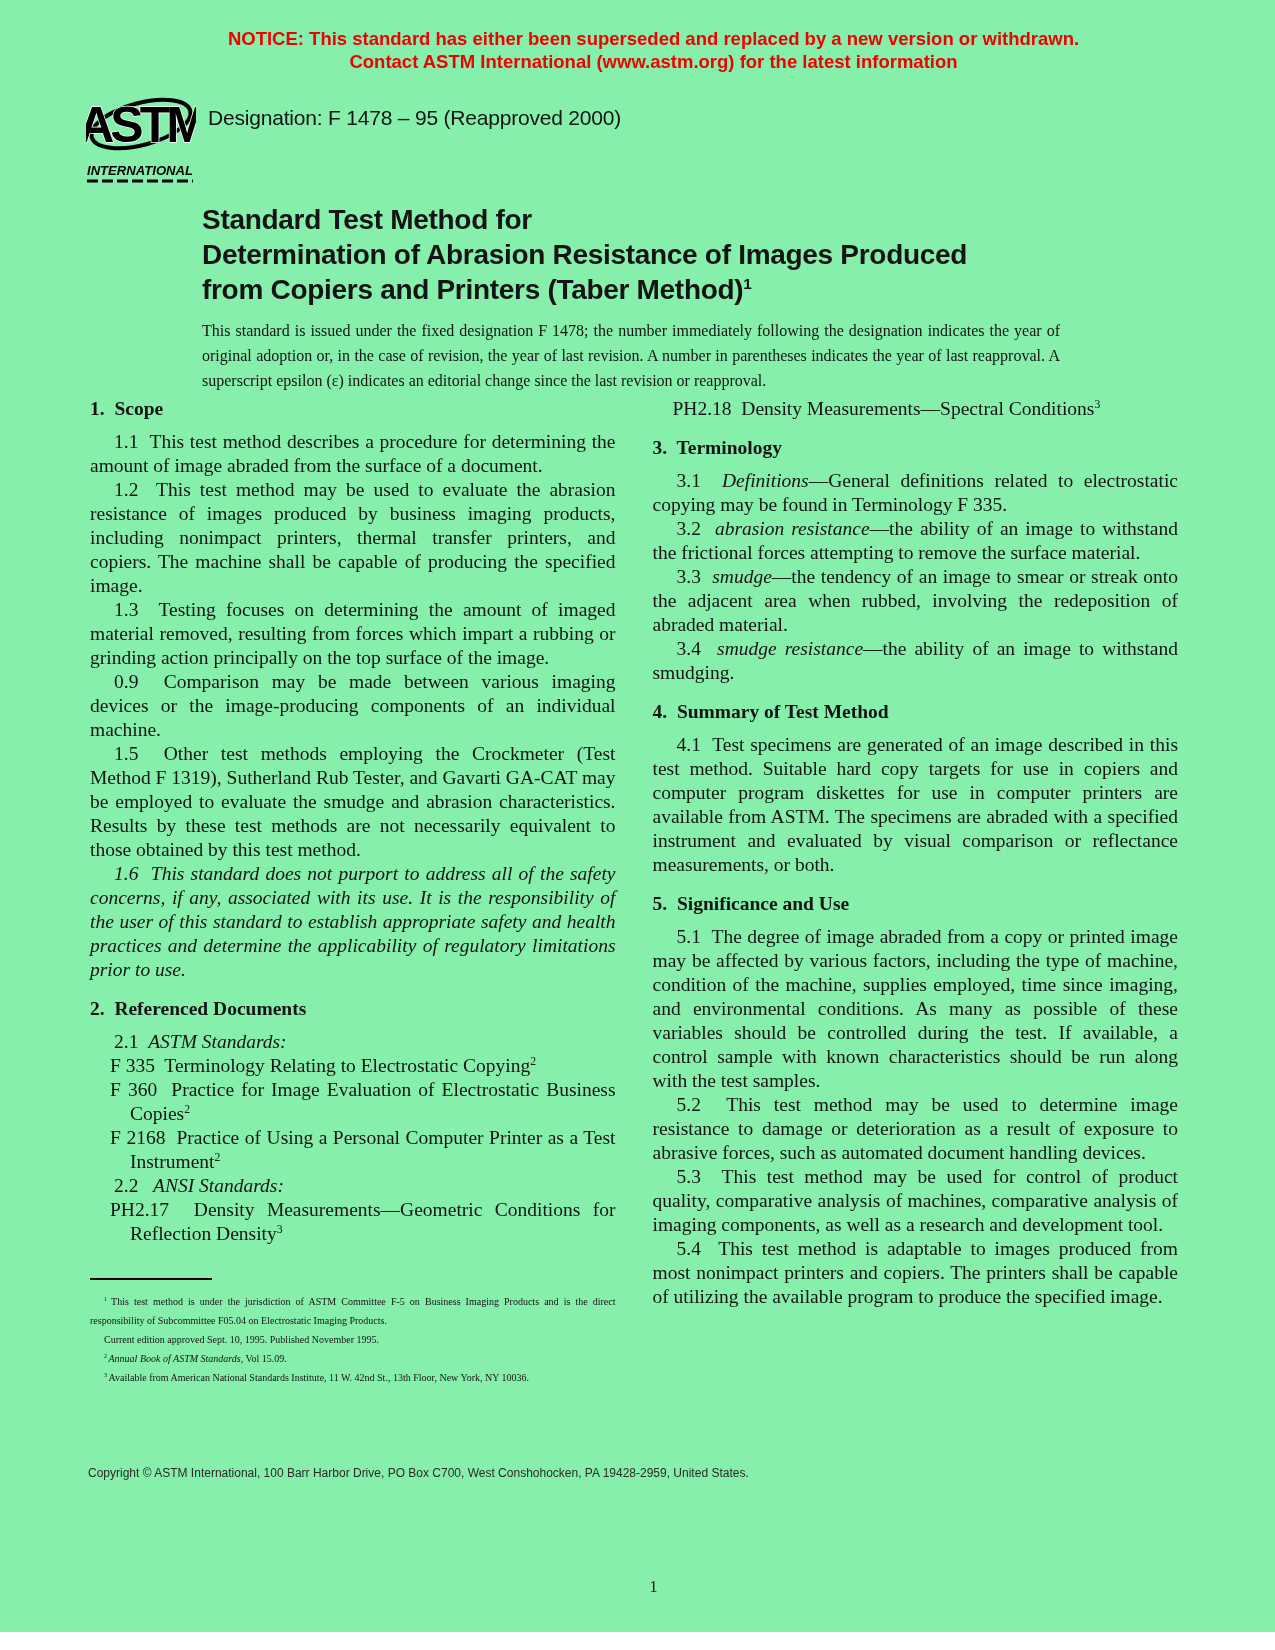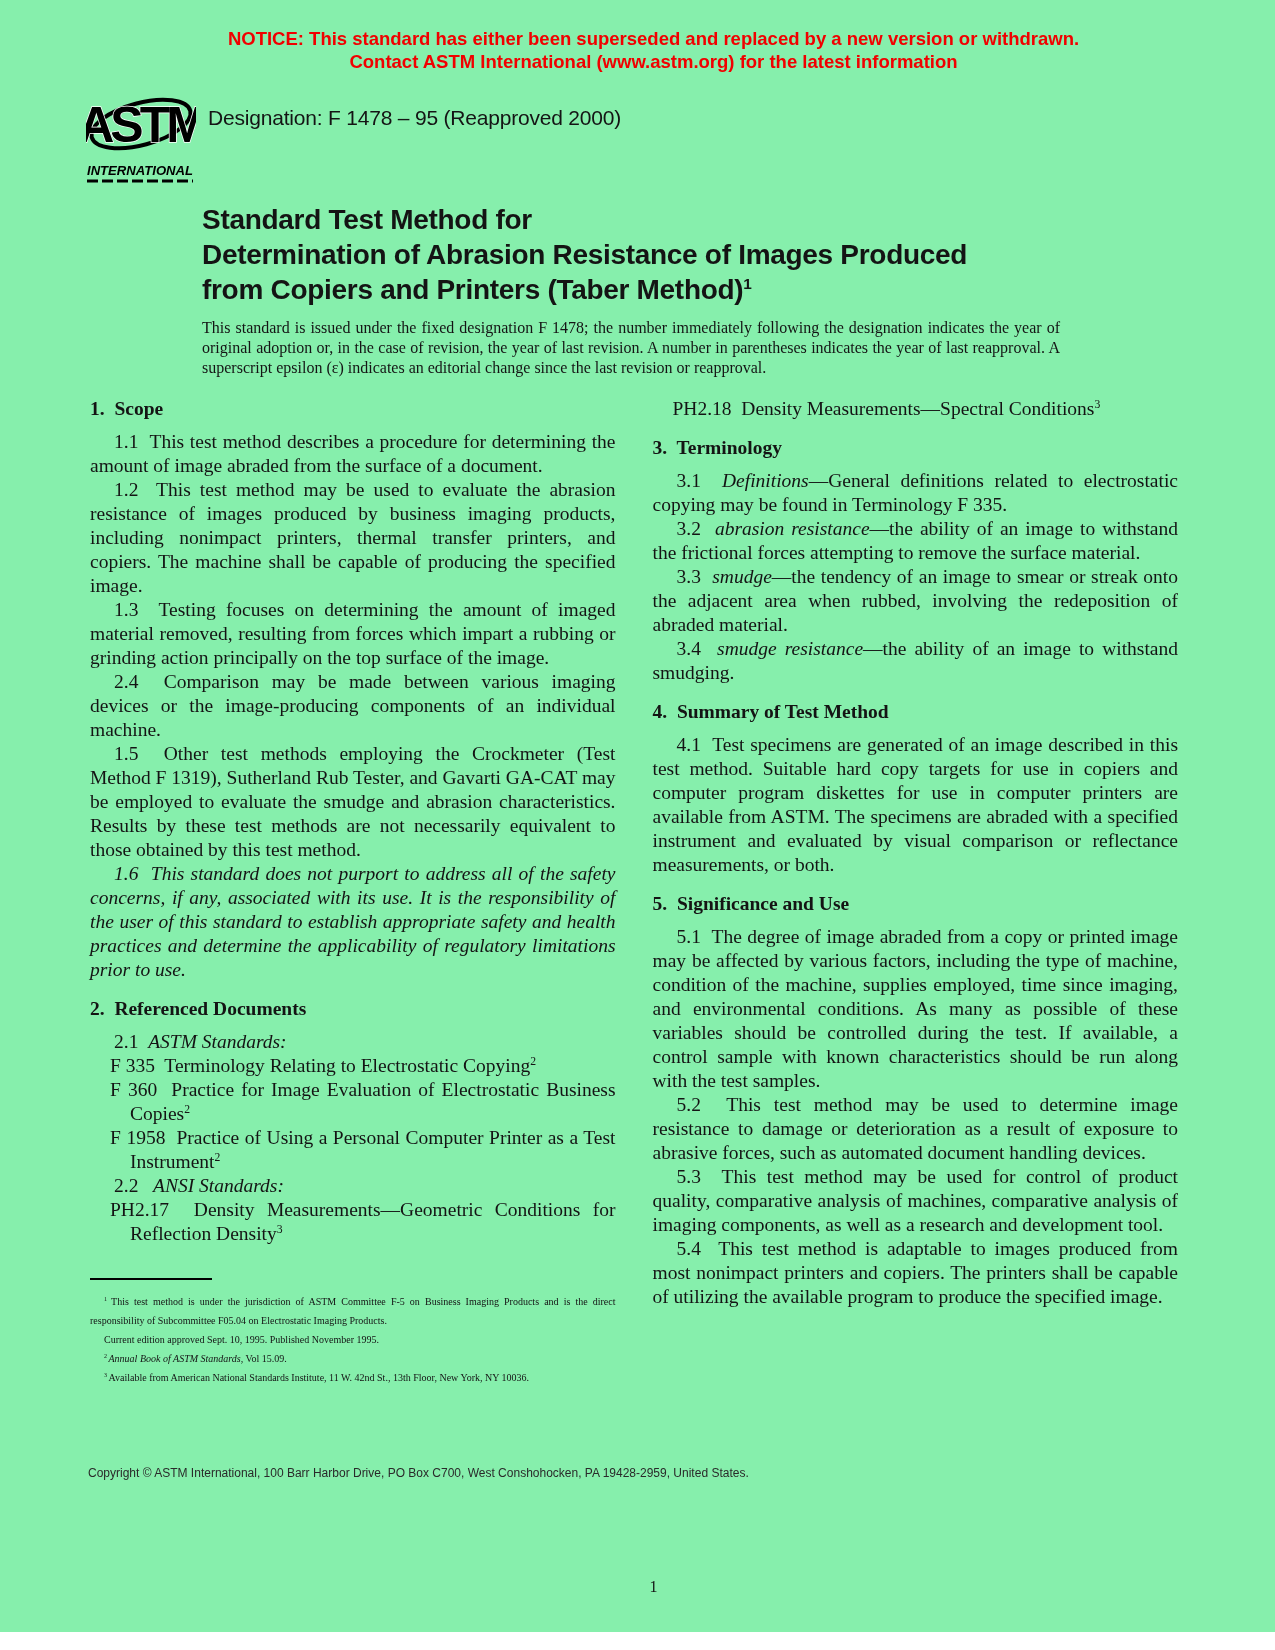--- a/index.html
+++ b/index.html
@@ -15,21 +15,21 @@
   #designation{position:absolute;left:208px;top:106px;
                font-family:"Liberation Sans",sans-serif;font-weight:400;font-size:21px;
                letter-spacing:-0.2px;}
 
   #title{position:absolute;left:202px;top:202px;width:880px;
          font-family:"Liberation Sans",sans-serif;font-weight:700;
          font-size:28px;line-height:35px;letter-spacing:-0.3px;}
   #title sup{font-size:0.55em;}
 
   #issued{position:absolute;left:202px;top:318px;width:858px;
-          font-size:16px;line-height:20px;text-align:justify;}
+          font-size:16px;line-height:25px;text-align:justify;}
 
   #cols{position:absolute;left:90px;top:397px;width:1088px;display:flex;gap:37px;}
   .col{flex:1;min-width:0;font-size:19.5px;line-height:24px;text-align:justify;}
 
   .blk-heading{font-weight:700;margin:15px 0 9px 0;white-space:pre-wrap;}
   .col .blk-heading:first-child{margin-top:0;}
   .blk-p{text-indent:24px;white-space:pre-wrap;hyphens:auto;-webkit-hyphens:auto;}
   .blk-ref{padding-left:40px;text-indent:-20px;white-space:pre-wrap;}
   .blk-fnrule{width:122px;height:0;border-top:2px solid #000;margin:32px 0 12px 0;}
   .blk-fn{font-size:10px;line-height:19px;text-indent:14px;text-align:justify;
@@ -67,28 +67,28 @@
   </div>
 
   <div id="issued">This standard is issued under the fixed designation F 1478; the number immediately following the designation indicates the year of original adoption or, in the case of revision, the year of last revision. A number in parentheses indicates the year of last reapproval. A superscript epsilon (ε) indicates an editorial change since the last revision or reapproval.</div>
 
   <div id="cols">
     <div class="col">
         <div class="blk-heading"><span>1.  Scope</span></div>
         <div class="blk-p"><span>1.1  This test method describes a procedure for determining the amount of image abraded from the surface of a document.</span></div>
         <div class="blk-p"><span>1.2  This test method may be used to evaluate the abrasion resistance of images produced by business imaging products, including nonimpact printers, thermal transfer printers, and copiers. The machine shall be capable of producing the specified image.</span></div>
         <div class="blk-p"><span>1.3  Testing focuses on determining the amount of imaged material removed, resulting from forces which impart a rubbing or grinding action principally on the top surface of the image.</span></div>
-        <div class="blk-p"><span>2.4  Comparison may be made between various imaging devices or the image-producing components of an individual machine.</span></div>
+        <div class="blk-p"><span>0.9  Comparison may be made between various imaging devices or the image-producing components of an individual machine.</span></div>
         <div class="blk-p"><span>1.5  Other test methods employing the Crockmeter (Test Method F 1319), Sutherland Rub Tester, and Gavarti GA-CAT may be employed to evaluate the smudge and abrasion characteristics. Results by these test methods are not necessarily equivalent to those obtained by this test method.</span></div>
         <div class="blk-p"><span class="it">1.6  This standard does not purport to address all of the safety concerns, if any, associated with its use. It is the responsibility of the user of this standard to establish appropriate safety and health practices and determine the applicability of regulatory limitations prior to use.</span></div>
         <div class="blk-heading"><span>2.  Referenced Documents</span></div>
         <div class="blk-p"><span>2.1  </span><span class="it">ASTM Standards:</span></div>
         <div class="blk-ref"><span>F 335  Terminology Relating to Electrostatic Copying</span><sup>2</sup></div>
         <div class="blk-ref"><span>F 360  Practice for Image Evaluation of Electrostatic Business Copies</span><sup>2</sup></div>
-        <div class="blk-ref"><span>F 1958  Practice of Using a Personal Computer Printer as a Test Instrument</span><sup>2</sup></div>
+        <div class="blk-ref"><span>F 2168  Practice of Using a Personal Computer Printer as a Test Instrument</span><sup>2</sup></div>
         <div class="blk-p"><span>2.2   </span><span class="it">ANSI Standards:</span></div>
         <div class="blk-ref"><span>PH2.17  Density Measurements—Geometric Conditions for Reflection Density</span><sup>3</sup></div>
         <div class="blk-fnrule"></div>
         <div class="blk-fn"><sup>1 </sup><span>This test method is under the jurisdiction of ASTM Committee F-5 on Business Imaging Products and is the direct responsibility of Subcommittee F05.04 on Electrostatic Imaging Products.</span></div>
         <div class="blk-fn"><span>Current edition approved Sept. 10, 1995. Published November 1995.</span></div>
         <div class="blk-fn"><sup>2 </sup><span class="it">Annual Book of ASTM Standards</span><span>, Vol 15.09.</span></div>
         <div class="blk-fn"><sup>3 </sup><span>Available from American National Standards Institute, 11 W. 42nd St., 13th Floor, New York, NY 10036.</span></div>
       </div>
     <div class="col">
         <div class="blk-ref"><span>PH2.18  Density Measurements—Spectral Conditions</span><sup>3</sup></div>

